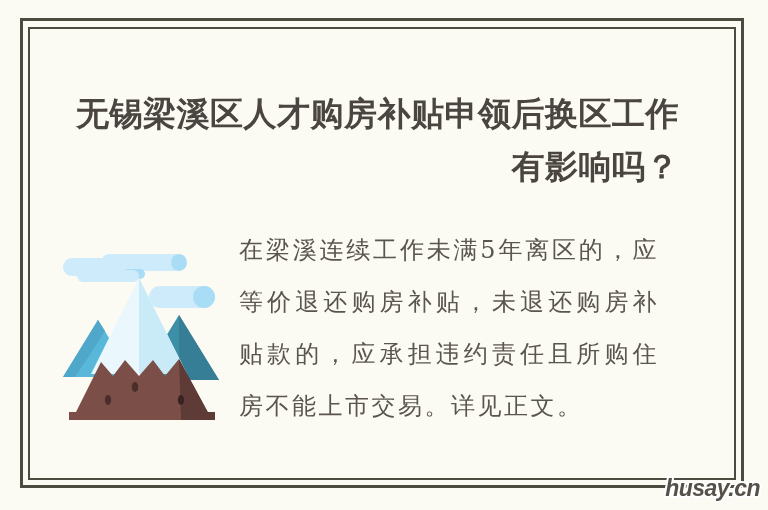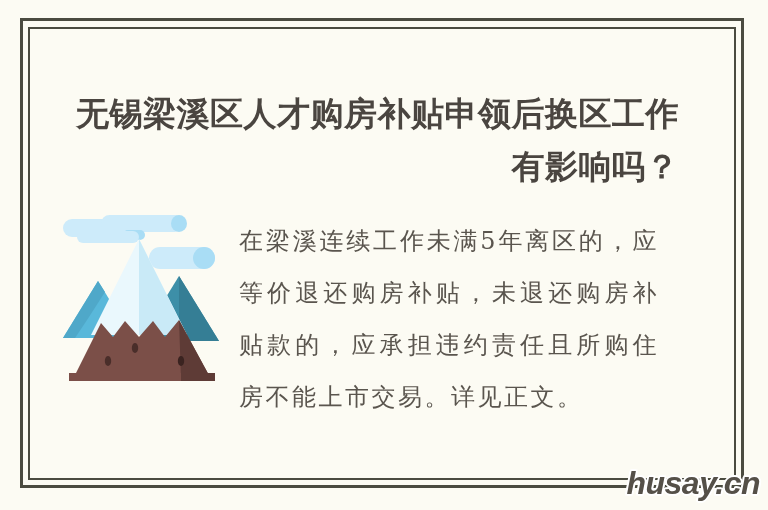--- a/index.html
+++ b/index.html
@@ -53,21 +53,21 @@
   }
 
   
   #content-row {
     position: absolute;
     left: 36px;
     top: 180px;
     right: 34px;
     bottom: 20px;
     display: flex;
-    align-items: flex-start;
+    align-items: center;
   }
 
   
   #illustration {
     flex: 0 0 auto;
     width: 160px;
     height: 175px;
     position: relative;
     margin-left: 2px;
     margin-top: 12px;
@@ -87,21 +87,21 @@
     text-align: justify;
     text-justify: inter-ideograph;
     max-width: 420px;
   }
 
   
   #watermark {
     position: absolute;
     right: 8px;
     bottom: 8px;
-    font-size: 32px;
+    font-size: 23px;
     font-weight: 700;
     font-style: italic;
     color: #555048;
     letter-spacing: -0.5px;
     -webkit-text-stroke: 3px #FFFFFF;
     paint-order: stroke fill;
     text-shadow:
        1px  1px 0 #fff, -1px  1px 0 #fff,
        1px -1px 0 #fff, -1px -1px 0 #fff,
        2px  0   0 #fff, -2px  0   0 #fff,

